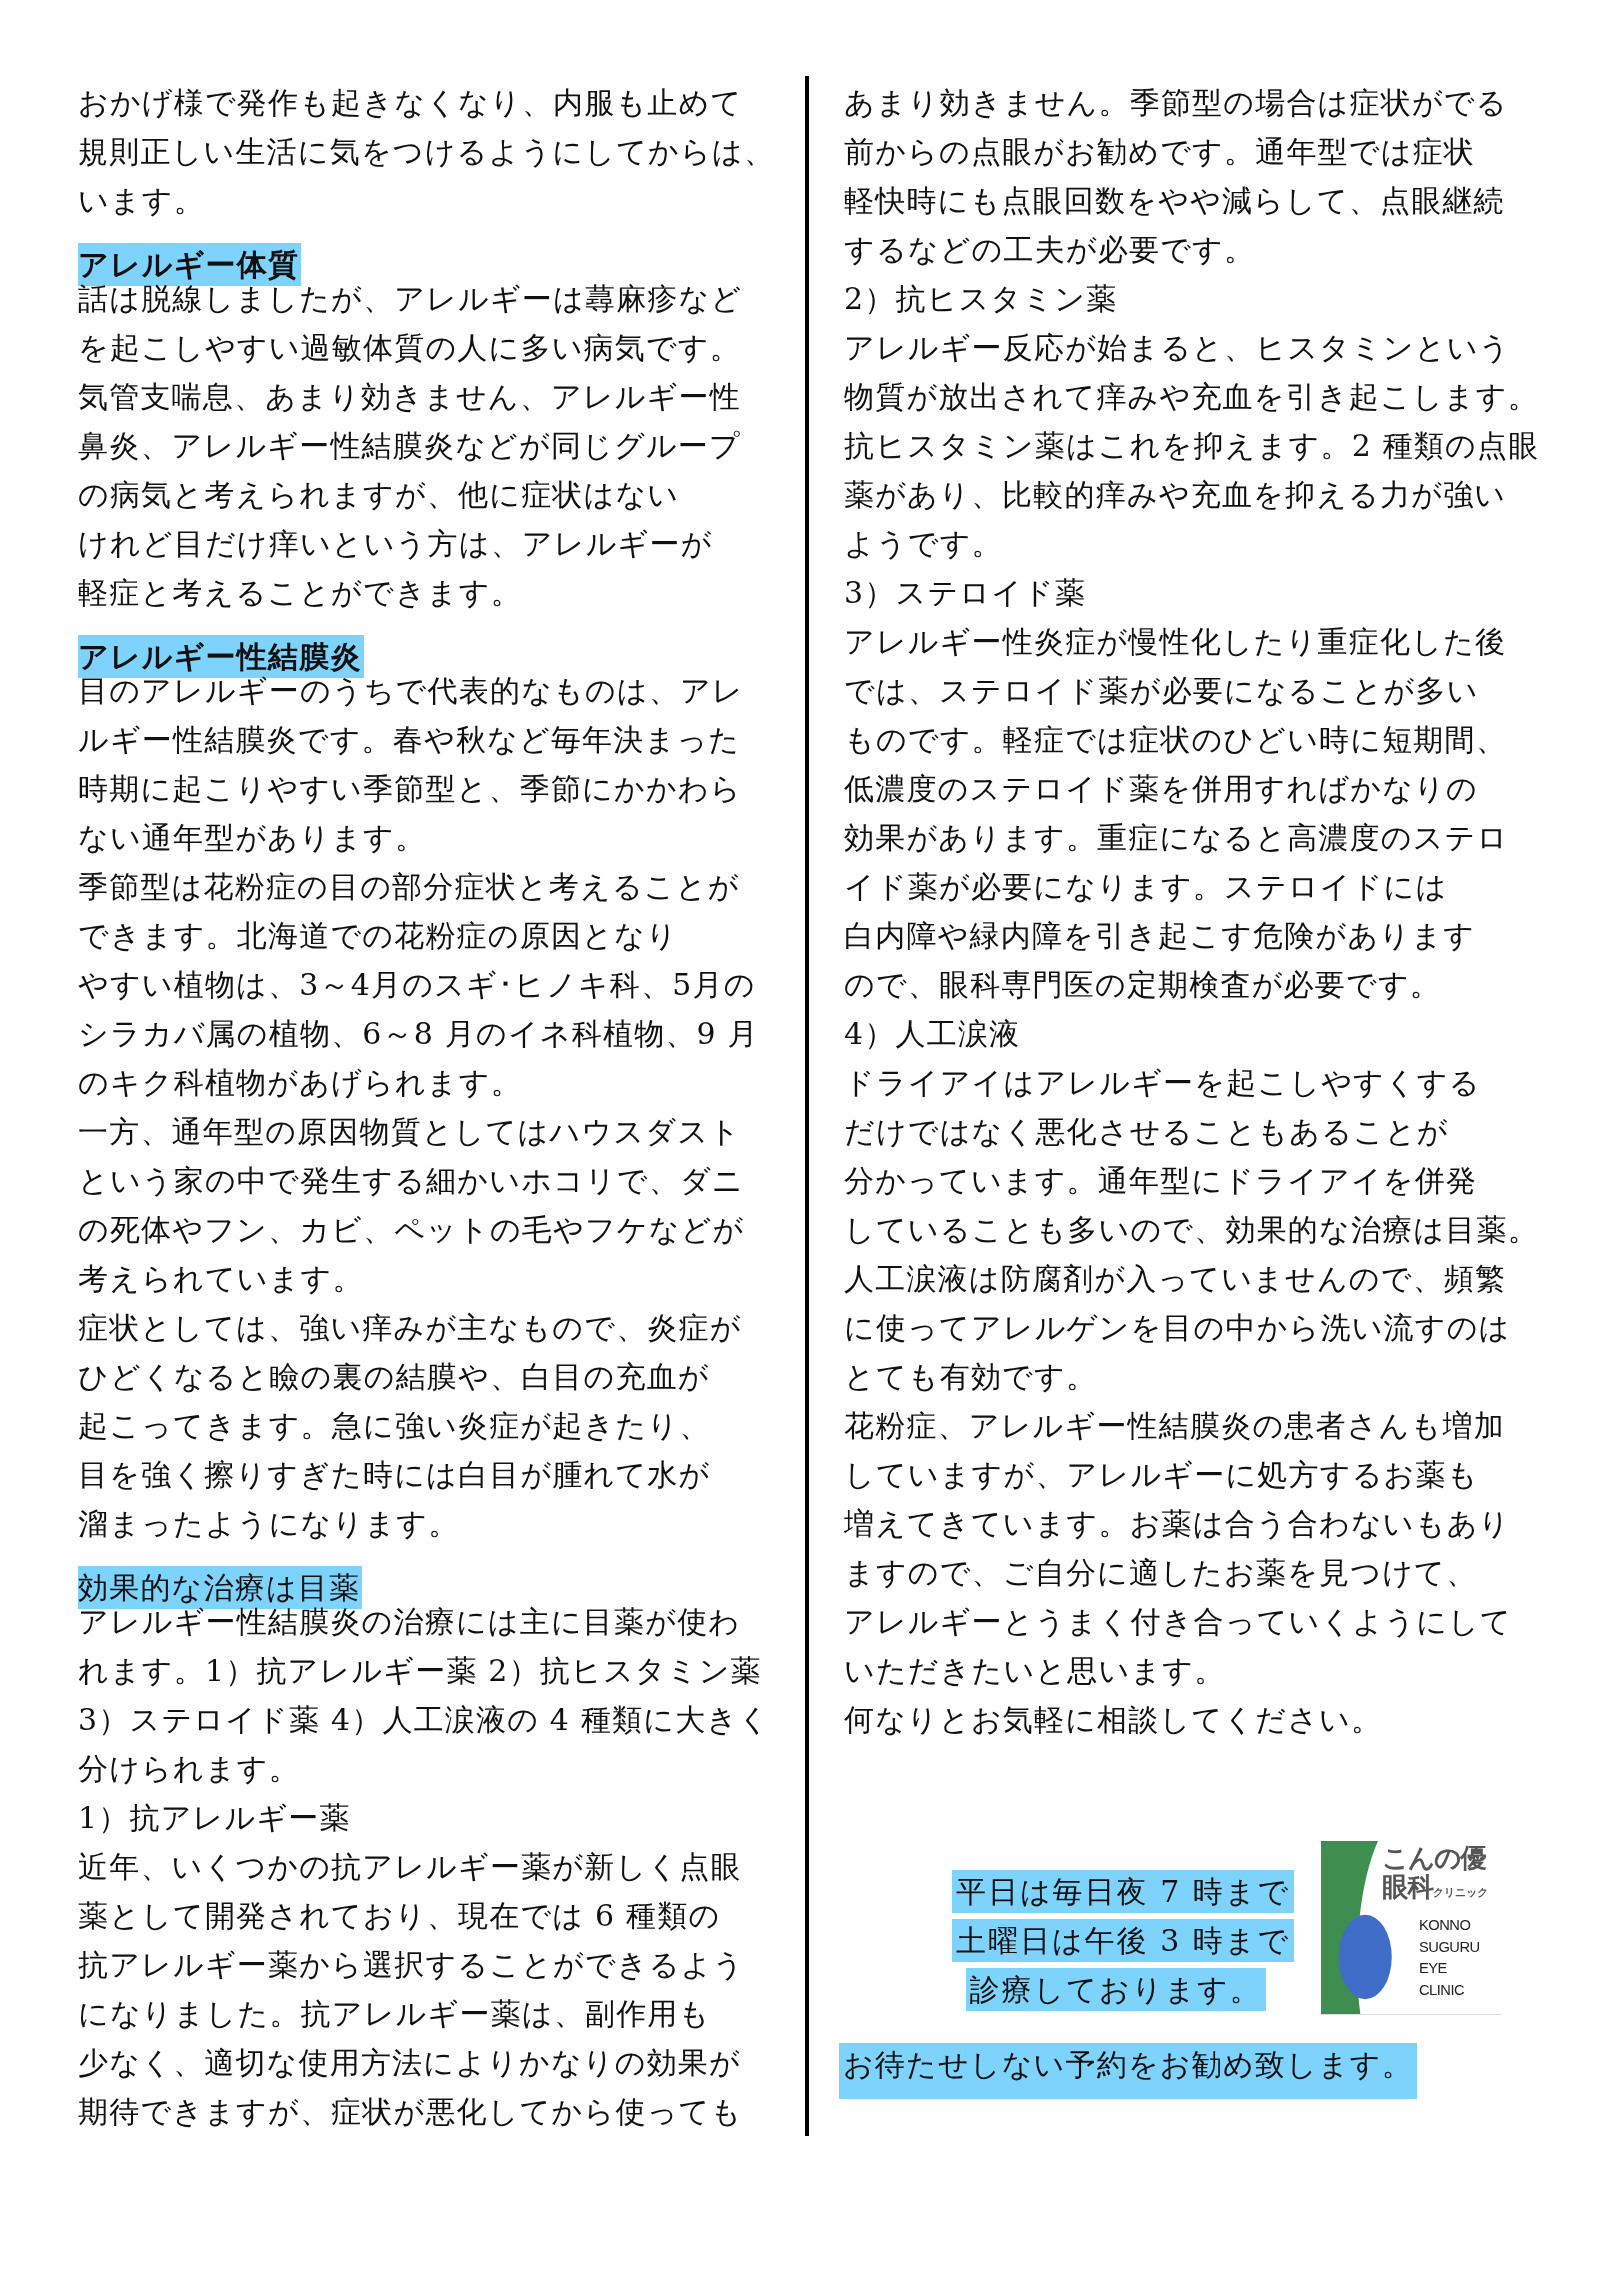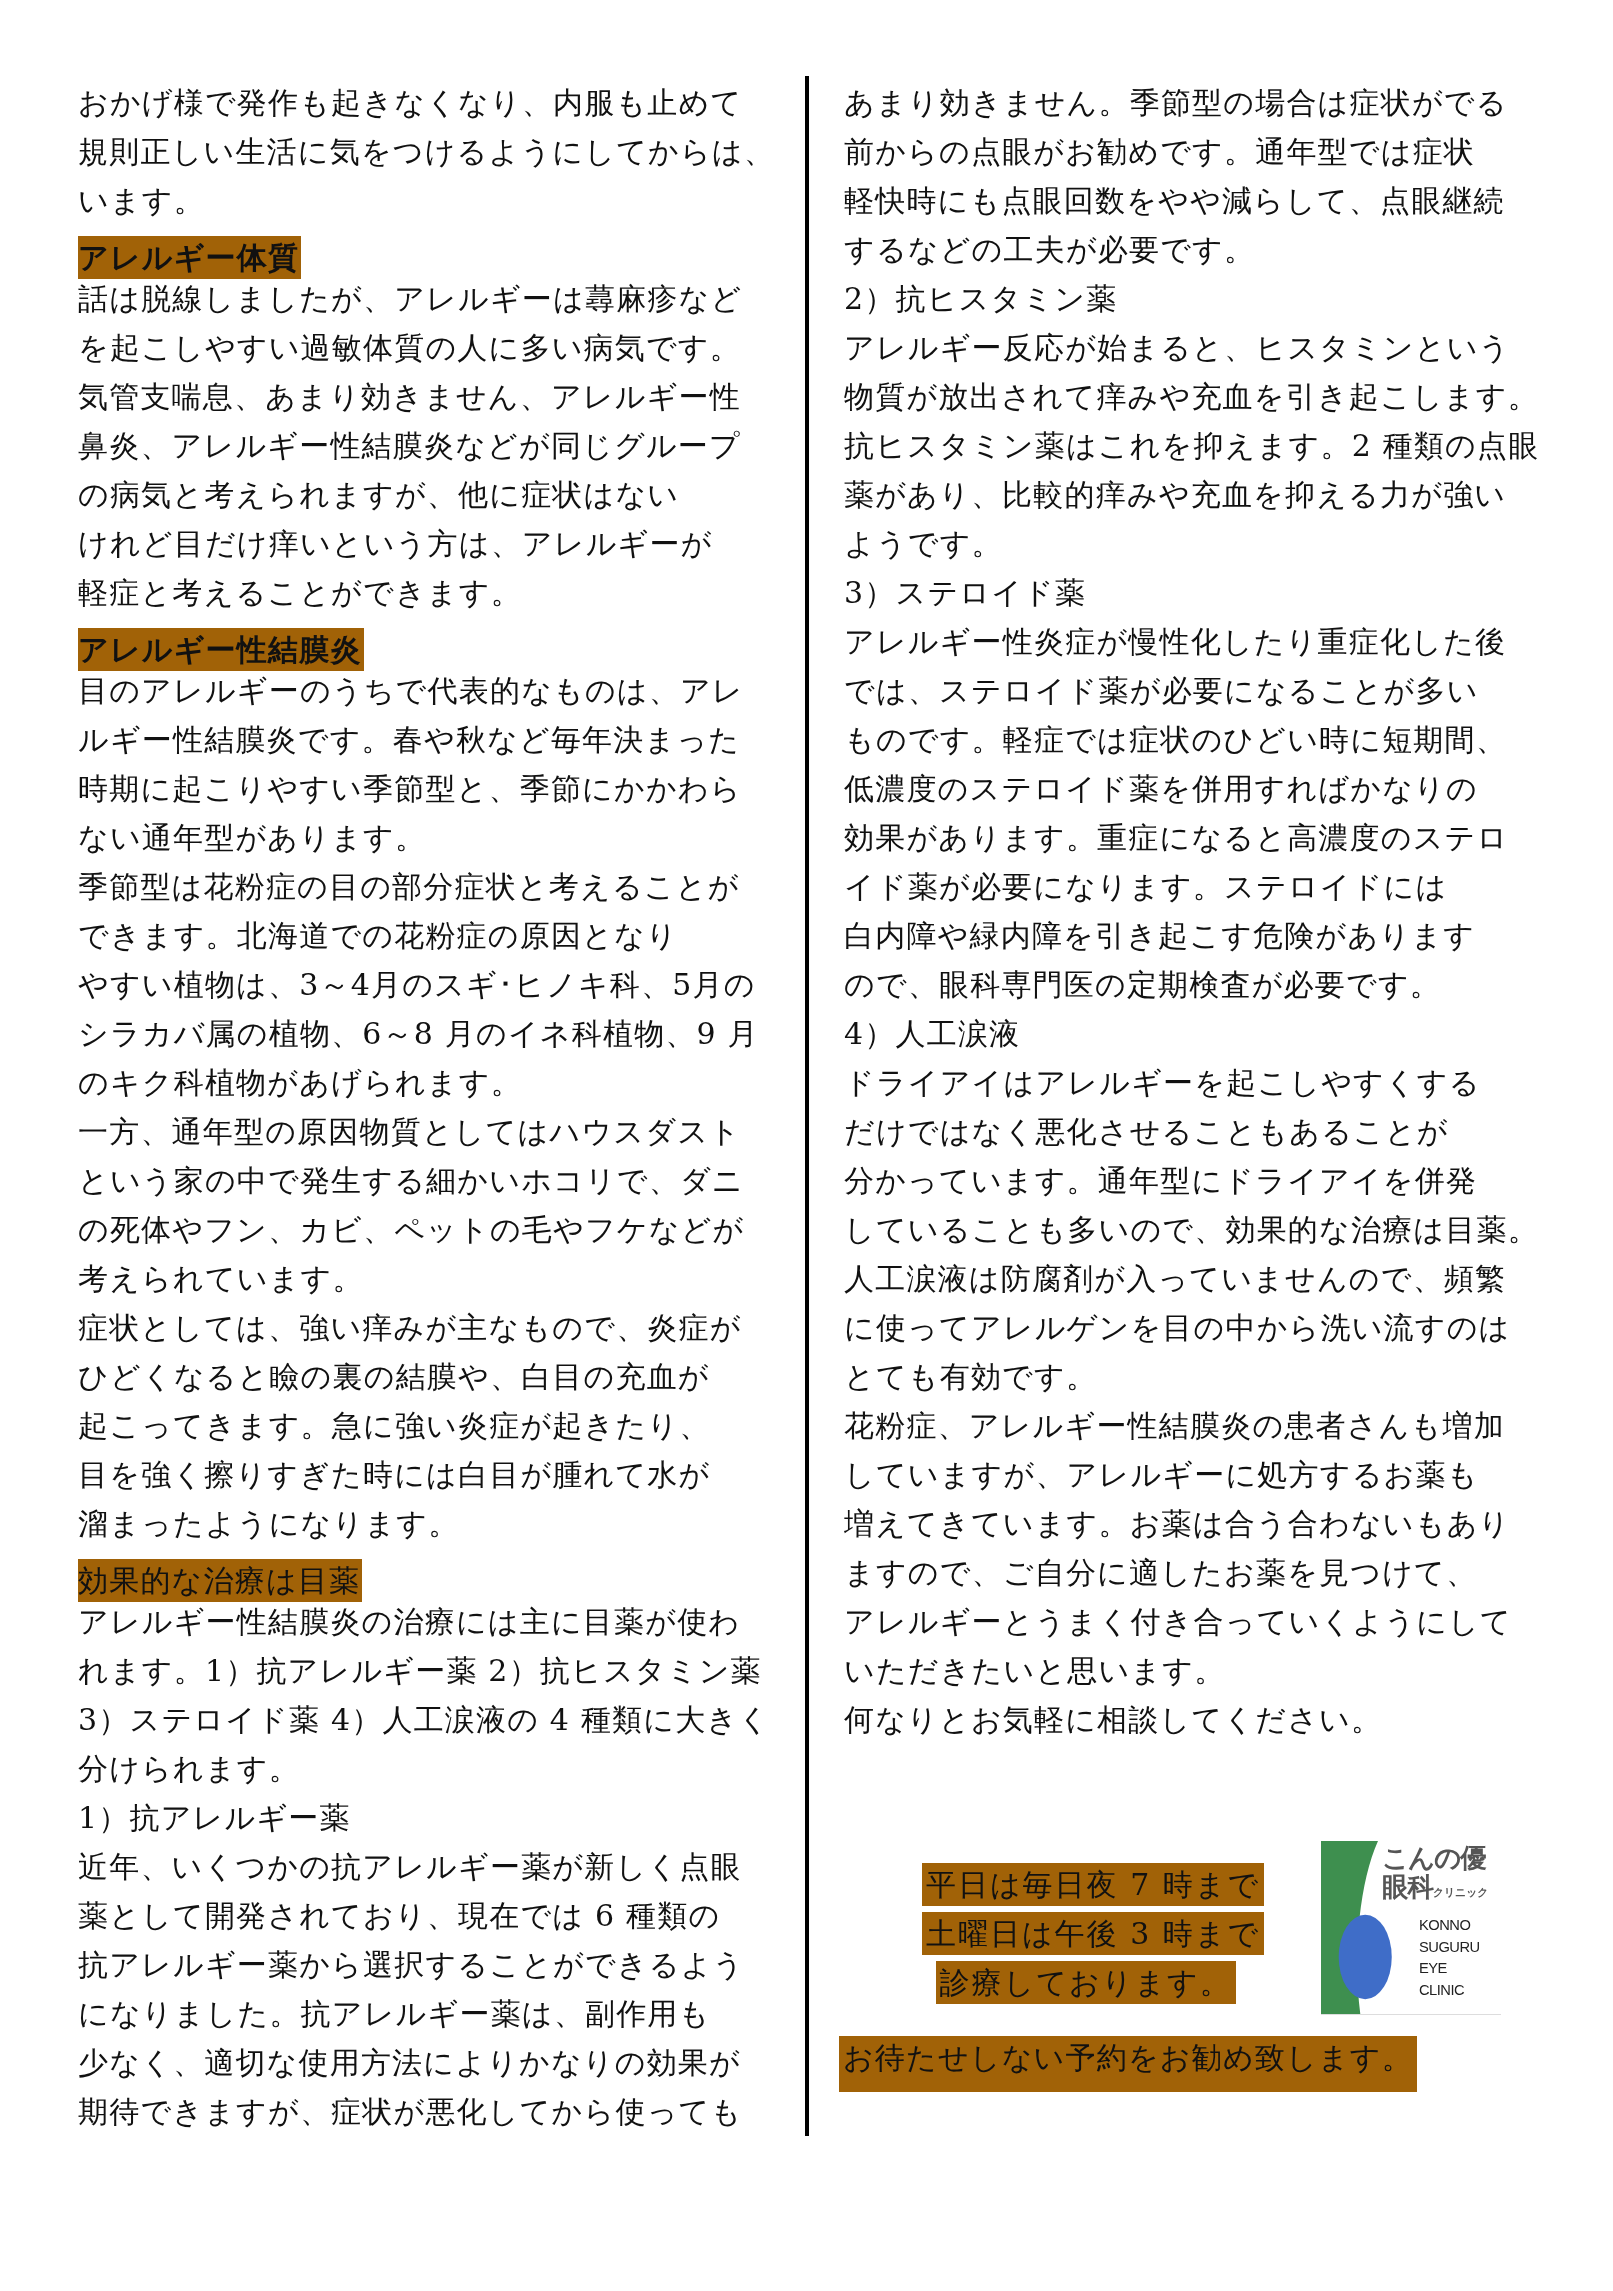--- a/index.html
+++ b/index.html
@@ -4,27 +4,27 @@
 <style>
   html, body { margin: 0; padding: 0; background: #ffffff; }
   body { width: 1613px; height: 2292px; position: relative; overflow: hidden;
          font-family: "DejaVu Serif", "Liberation Serif", serif; color: #111; }
   .page { position: absolute; left: 0; top: 0; width: 1613px; height: 2292px; background: #fff; }
   .col { position: absolute; top: 78px; }
   .col.left { left: 78px; width: 716px; }
   .col.right { left: 844px; width: 720px; }
   .line { display: block; height: 49px; line-height: 49px; font-size: 30px;
           white-space: nowrap; letter-spacing: 1.2px; }
-  .hl { background: #a16207; display: inline-block; line-height: 43px; height: 43px; padding: 0 2px 0 0; margin-top: 11px; }
+  .hl { background: #7dd3fc; display: inline-block; line-height: 43px; height: 43px; padding: 0 2px 0 0; margin-top: 18px; }
   .hl.bold { font-weight: bold; font-family: "DejaVu Sans", "Liberation Sans", sans-serif; }
   .divider { position: absolute; left: 805px; top: 76px; width: 3.9px; height: 2060px; background: #000; }
   .notice { position: absolute; left: 844px; top: 1792px; width: 725px; }
   .notice-title { font-size: 30px; font-weight: bold; height: 49px; line-height: 49px; white-space: nowrap;
                   font-family: "DejaVu Sans", "Liberation Sans", sans-serif; letter-spacing: 0.5px; }
-  .hours { position: absolute; left: 922px; top: 1852px; text-decoration: underline; }
+  .hours { position: absolute; left: 952px; top: 1852px; text-decoration: underline; }
   .hours .row { display: block; height: 49px; }
   .hours .hl { font-size: 30px; line-height: 43px; height: 43px; letter-spacing: 2px; padding: 0 3.9px; }
   .hours .row.indent { padding-left: 13.7px; }
   .reserve { position: absolute; left: 839px; top: 2025px; font-size: 30px; }
   .reserve .hl { line-height: 43px; height: 56px; letter-spacing: 1.2px; padding: 0 3.9px; }
   .next { position: absolute; left: 844px; top: 2070px; font-size: 30px; line-height: 49px; letter-spacing: 1.2px; white-space: nowrap; }
   .logo { position: absolute; left: 1321px; top: 1841px; width: 169px; height: 173px; background: #fff;
           border-bottom: 1px solid #ddd; overflow: hidden; padding-left: 11px; }
   .logo svg { position: absolute; left: 0; top: 0; }
   .logo .jp1 { position: absolute; left: 61px; top: 2px; font-family: "DejaVu Sans", sans-serif; font-weight: bold;

